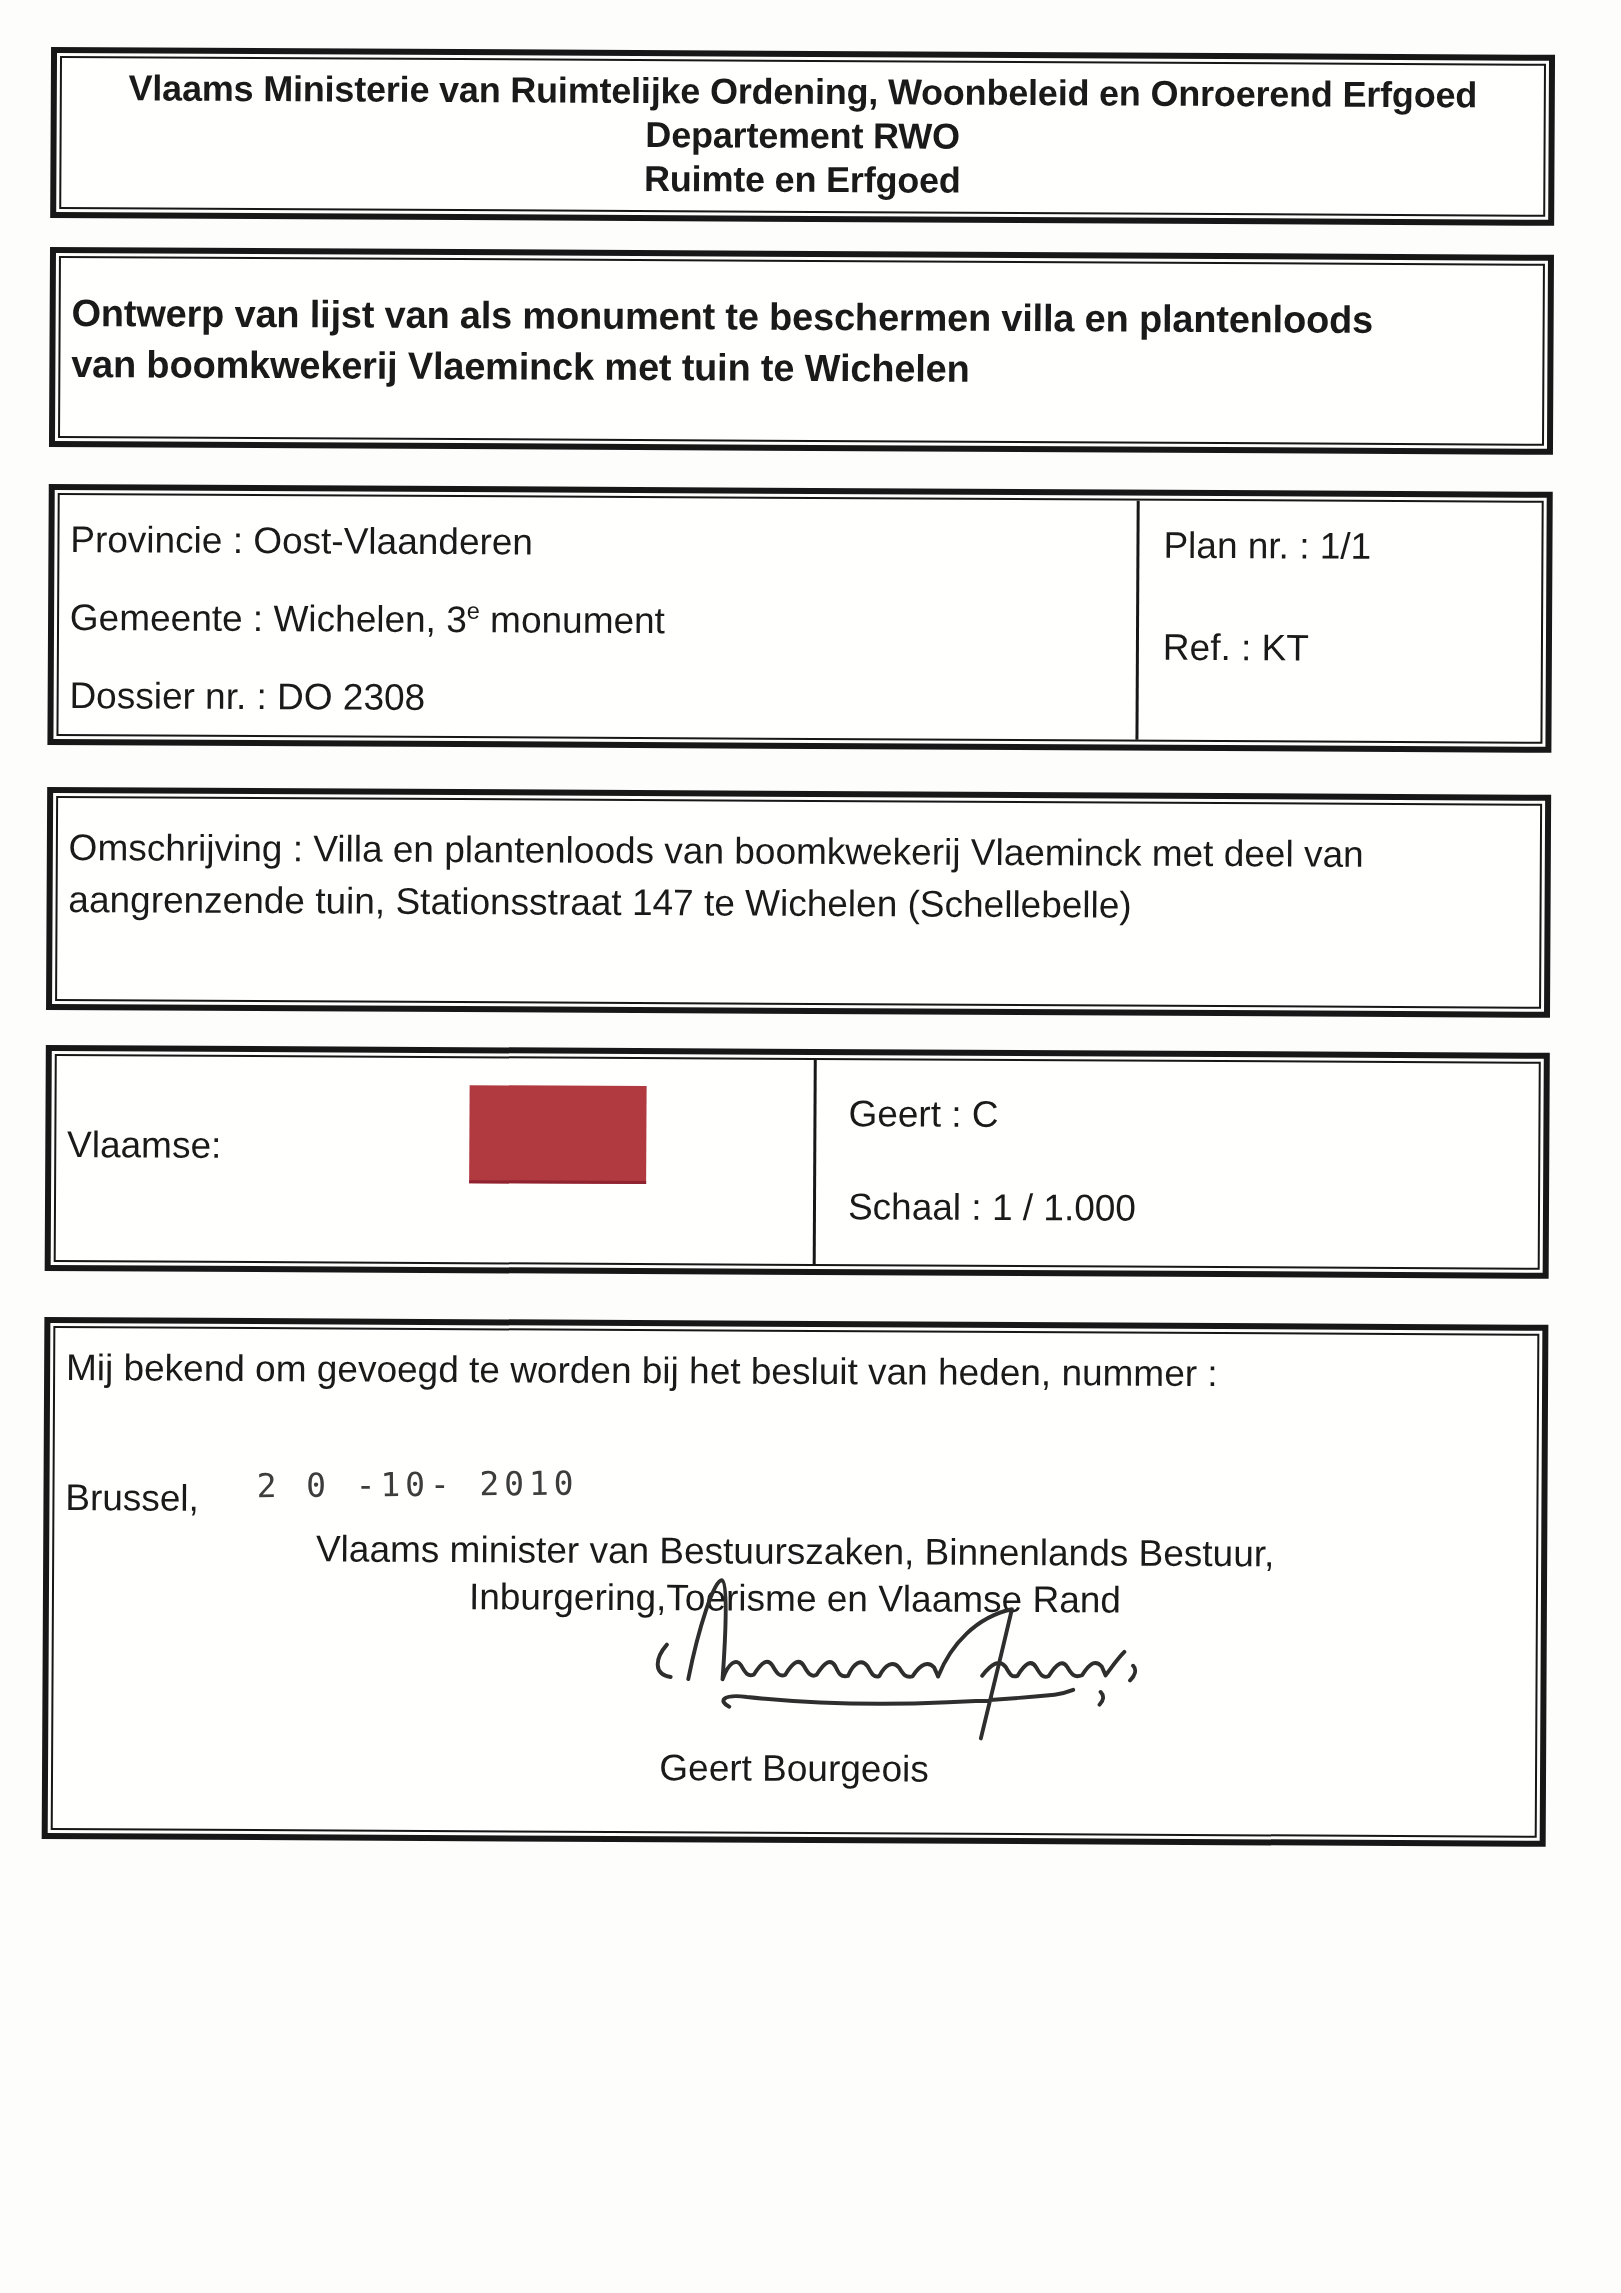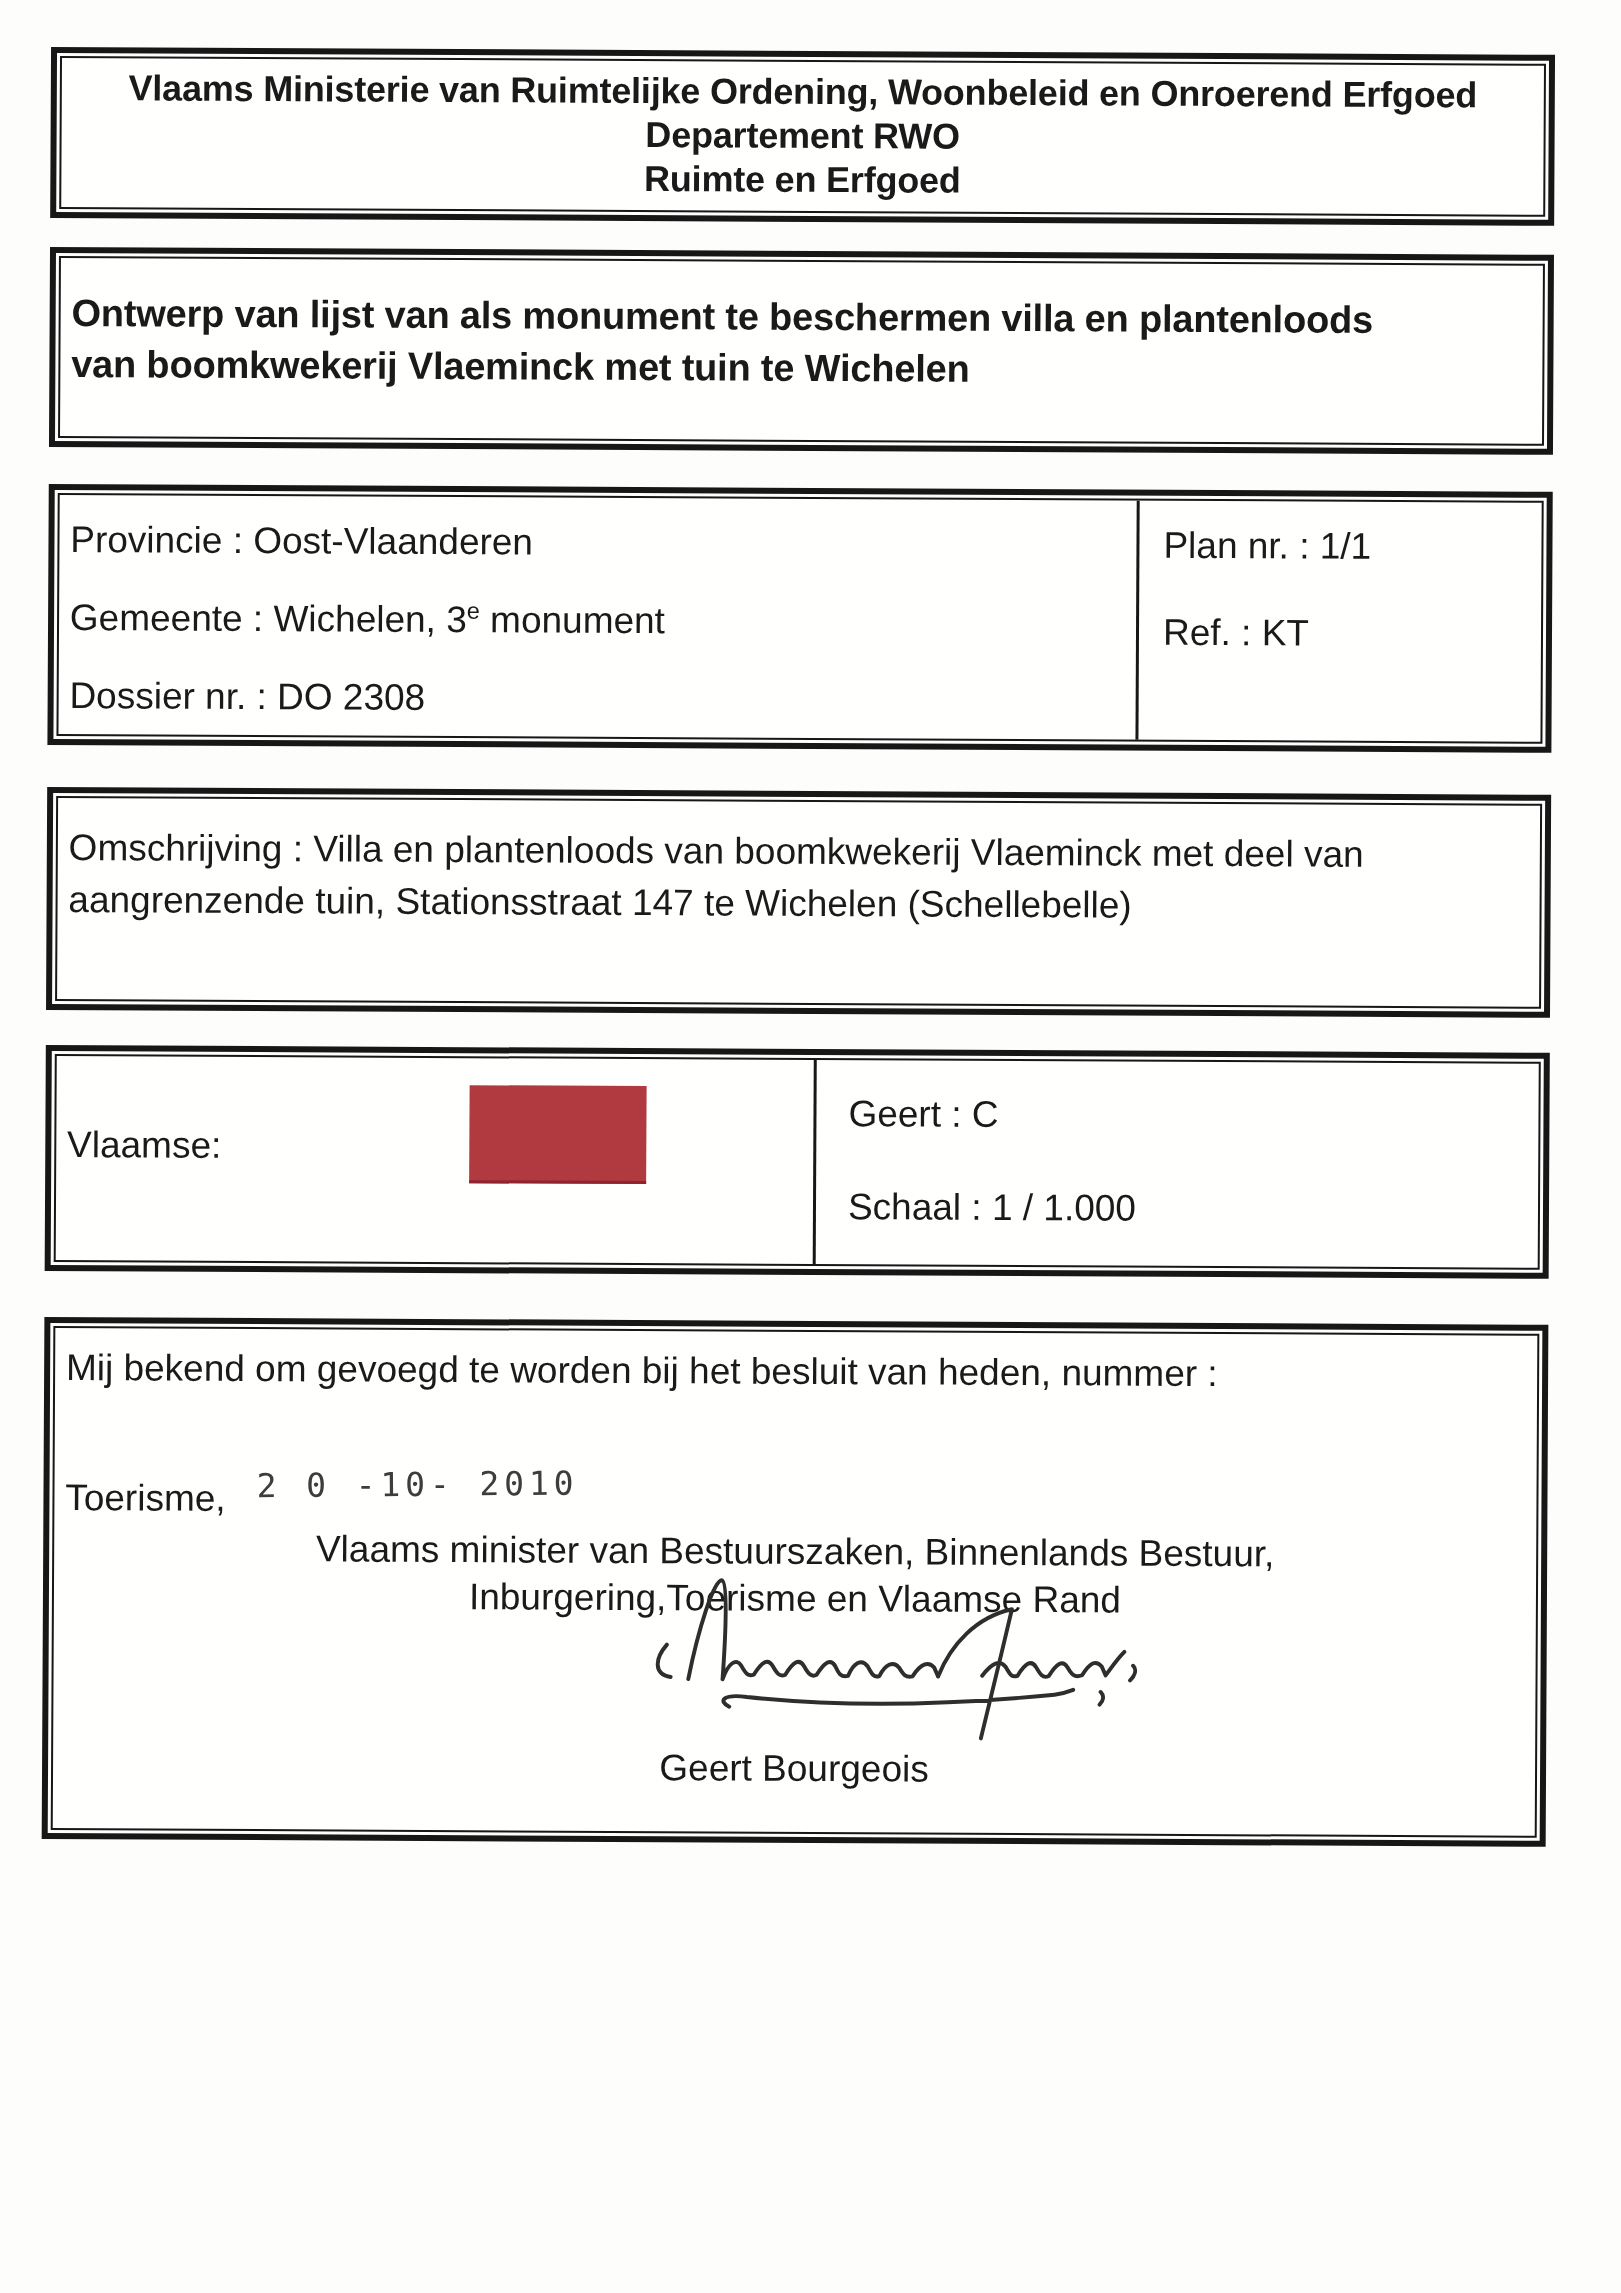--- a/index.html
+++ b/index.html
@@ -49,39 +49,39 @@
       <div class="abs title-line" style="top:30px;left:10.8px;">Ontwerp van lijst van als monument te beschermen villa en plantenloods</div>
       <div class="abs title-line" style="top:81px;left:10.8px;">van boomkwekerij Vlaeminck met tuin te Wichelen</div>
     </div>
 
     <div class="dbox" style="top:493px;height:243px;">
       <div class="vdivider" style="left:1077px;"></div>
       <div class="abs t" style="top:21.6px;left:10.8px;">Provincie : Oost-Vlaanderen</div>
       <div class="abs t" style="top:100px;left:10.8px;"><span>Gemeente : Wichelen, 3</span><span class="sup">e</span><span> monument</span></div>
       <div class="abs t" style="top:178px;left:10.8px;">Dossier nr. : DO 2308</div>
       <div class="abs t" style="top:21.6px;left:1104px;">Plan nr. : 1/1</div>
-      <div class="abs t" style="top:109px;left:1104px;">Ref. : KT</div>
+      <div class="abs t" style="top:124px;left:1104px;">Ref. : KT</div>
     </div>
 
     <div class="dbox" style="top:796px;height:205px;">
       <div class="abs t" style="top:22.5px;left:10.8px;line-height:53px;">Omschrijving : Villa en plantenloods van boomkwekerij Vlaeminck met deel van</div>
       <div class="abs t" style="top:75px;left:10.8px;line-height:53px;">aangrenzende tuin, Stationsstraat 147 te Wichelen (Schellebelle)</div>
     </div>
 
     <div class="dbox" style="top:1054px;height:208px;">
       <div class="vdivider" style="left:757px;"></div>
       <div class="abs t" style="top:66px;left:10.8px;">Vlaamse:</div>
       <div class="swatch" style="top: 26.5px; left: 413px; background-color: rgb(176, 58, 64);"></div>
       <div class="abs t" style="top:31px;left:792px;">Geert : C</div>
       <div class="abs t" style="top:124px;left:792px;">Schaal : 1 / 1.000</div>
     </div>
 
     <div class="dbox" style="top:1326px;height:504px;">
       <div class="abs t" style="top:16.7px;left:10.8px;">Mij bekend om gevoegd te worden bij het besluit van heden, nummer :</div>
-      <div class="abs t" style="top:147px;left:10.8px;">Toerisme,</div>
+      <div class="abs t" style="top:147px;left:10.8px;">Brussel,</div>
       <div class="abs stamp" style="top:135px;left:202px;">2 0 -10- 2010</div>
       <div class="abs center t" style="top:196px;line-height:47px;">Vlaams minister van Bestuurszaken, Binnenlands Bestuur,</div>
       <div class="abs center t" style="top:243px;line-height:47px;">Inburgering,Toerisme en Vlaamse Rand</div>
 
       <svg class="sig" style="top:237px;left:574px;" width="529" height="196" viewBox="0 0 540 200" aria-hidden="true">
         <path d="M40,78 C28,92 26,108 44,111
                  M62,113 C72,62 88,10 96,12 C102,14 100,68 97,113
                  M97,113 C103,96 111,91 116,99 C120,106 123,111 129,108
                  C137,95 143,91 148,99 C152,106 155,111 161,108
                  C169,95 175,91 180,99 C184,106 187,111 193,108

